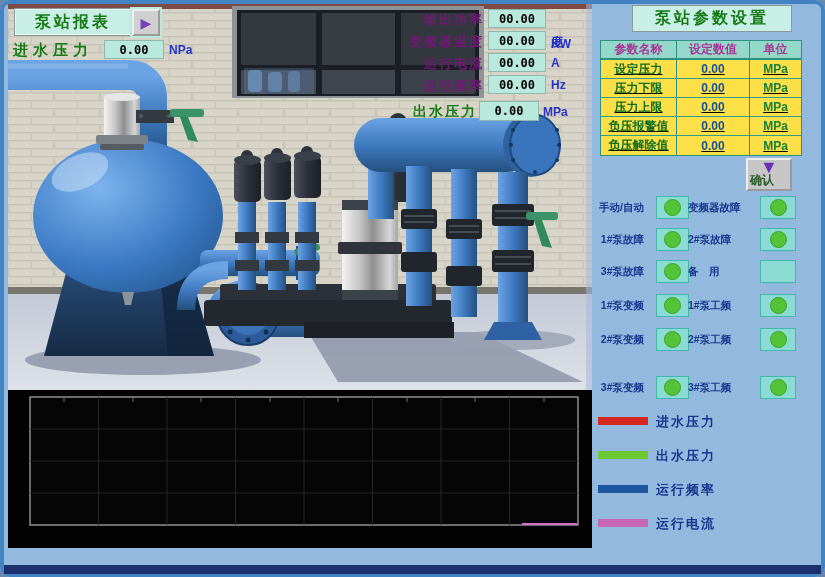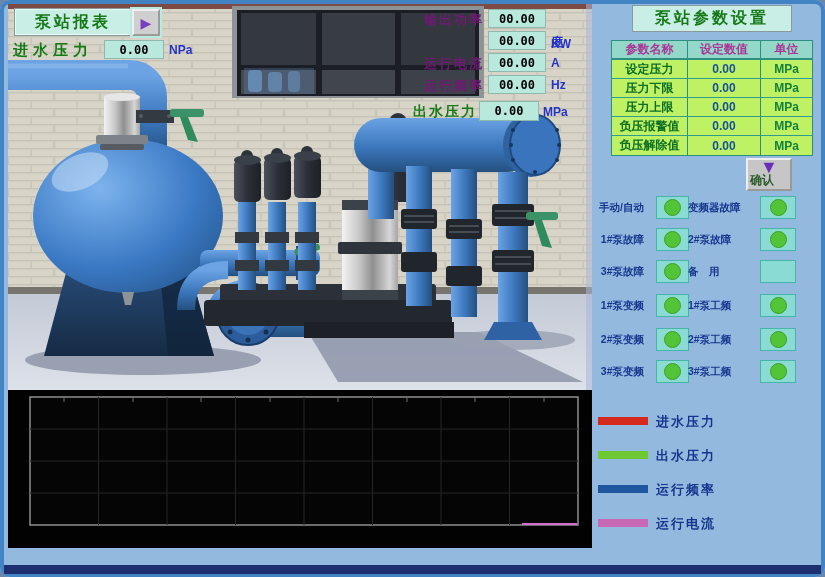--- a/index.html
+++ b/index.html
@@ -30,29 +30,29 @@
 
   .readout-label{color:#701a75;font-weight:bold;font-size:13px;letter-spacing:2px;text-align:right;}
   .readout-row{height:20px;}
 
   
   .right-panel{left:592px;top:0;width:229px;height:570px;}
   .panel-title{left:40px;top:5px;width:160px;height:27px;background:#c9eee6;border:1px solid #8a9a98;
       display:flex;align-items:center;justify-content:center;}
   .panel-title span{color:#157a15;font-size:16px;font-weight:bold;letter-spacing:3px;}
 
-  .ptable{left:19px;top:40px;width:202px;border:1px solid #2c8f80;background:#2c8f80;}
+  .ptable{left:8px;top:40px;width:202px;border:1px solid #2c8f80;background:#2c8f80;}
   .prow{display:flex;height:19px;}
   .prow>div{display:flex;align-items:center;justify-content:center;font-size:12px;font-weight:bold;}
   .c-name{width:76px;border-right:1px solid #2c8f80;}
   .c-val{width:73px;border-right:1px solid #2c8f80;}
   .c-unit{width:51px;}
   .phead{background:#93d8c8;border-bottom:2px solid #2c8f80;}
   .phead>div{color:#aa3597;}
-  .pbody{background:#bef264;border-bottom:1px solid #2f9c8c;}
+  .pbody{background:#fde047;border-bottom:1px solid #2f9c8c;text-decoration:underline;}
   .pbody:last-child{border-bottom:none;}
   .pbody .c-name{color:#0b6e24;}
   .pbody .c-val{color:#15509a;cursor:pointer;}
   .pbody .c-unit{color:#15803c;}
 
   .confirm-btn{left:154px;top:158px;width:46px;height:33px;background:#c6c6c6;border:2px outset #eeeeee;
       cursor:pointer;}
   .confirm-btn .tri{position:absolute;left:12px;top:-2px;color:#6a2fb8;font-size:18px;line-height:1;}
   .confirm-btn .lbl{position:absolute;left:2px;bottom:0px;color:#2a5c2a;font-size:12px;font-weight:bold;}
 
@@ -309,20 +309,21 @@
       <div class="abs val-box" style="left:96px;top:0;width:60px;height:19px;font-size:12px;">0.00</div>
       <span class="abs unit" style="left:161px;top:3px;">NPa</span>
     </div>
 
     <div class="abs readout-row" style="left:330px;top:7px;width:254px;">
       <span class="abs readout-label" style="left:0;width:146px;">输出功率</span>
       <div class="abs val-box" style="left:150px;top:-2px;width:58px;height:19px;font-size:12px;">00.00</div>
       <span class="abs unit" style="left:213px;top:1px;margin-top:25px;">KW</span>
     </div>
     <div class="abs readout-row" style="left:330px;top:29px;width:254px;">
+      <span class="abs readout-label" style="left:0;width:146px;">变频器温度</span>
       <div class="abs val-box" style="left:150px;top:-2px;width:58px;height:19px;font-size:12px;">00.00</div>
       <span class="abs unit" style="left:213px;top:1px;">度</span>
     </div>
     <div class="abs readout-row" style="left:330px;top:51px;width:254px;">
       <span class="abs readout-label" style="left:0;width:146px;">运行电流</span>
       <div class="abs val-box" style="left:150px;top:-2px;width:58px;height:19px;font-size:12px;">00.00</div>
       <span class="abs unit" style="left:213px;top:1px;">A</span>
     </div>
     <div class="abs readout-row" style="left:330px;top:73px;width:254px;">
       <span class="abs readout-label" style="left:0;width:146px;">运行频率</span>
@@ -424,21 +425,21 @@
     <div class="abs srow" style="top:328px;">
       <span class="abs s-label s-label-l">2#泵变频</span>
       <div class="abs s-box s-box-l">
           <span class="lamp" style="visibility: visible; background: rgb(83, 196, 55);"></span>
         </div>
       <span class="abs s-label s-label-r">2#泵工频</span>
       <div class="abs s-box s-box-r">
           <span class="lamp" style="visibility: visible; background: rgb(83, 196, 55);"></span>
         </div>
     </div>
-    <div class="abs srow" style="top:360px;padding-left:32px;">
+    <div class="abs srow" style="top:376px;padding-left:32px;">
       <span class="abs s-label s-label-l">3#泵变频</span>
       <div class="abs s-box s-box-l">
           <span class="lamp" style="visibility: visible; background: rgb(83, 196, 55);"></span>
         </div>
       <span class="abs s-label s-label-r">3#泵工频</span>
       <div class="abs s-box s-box-r">
           <span class="lamp" style="visibility: visible; background: rgb(83, 196, 55);"></span>
         </div>
     </div>
 

